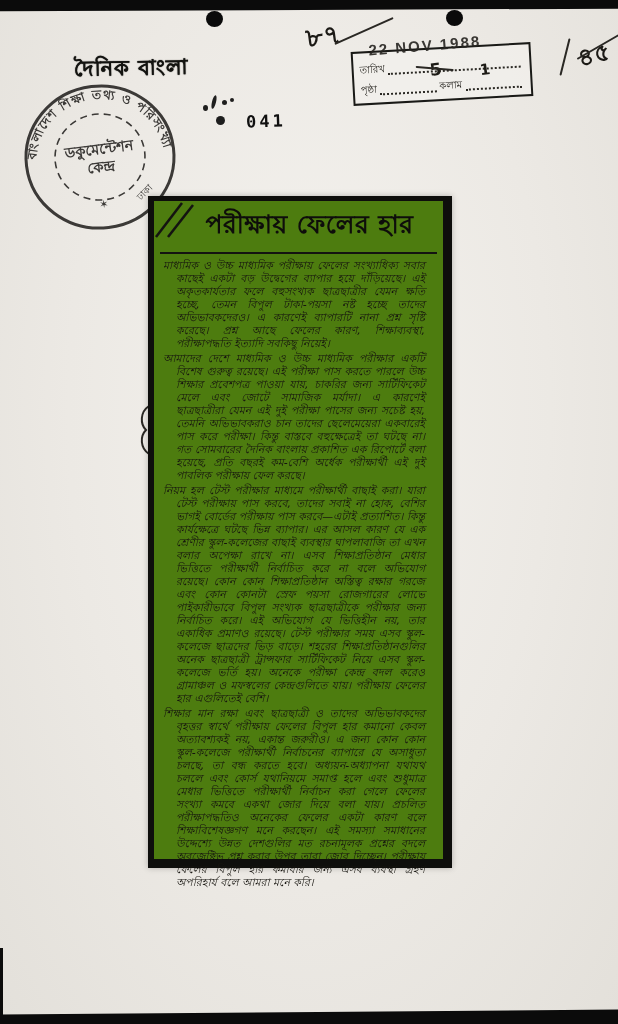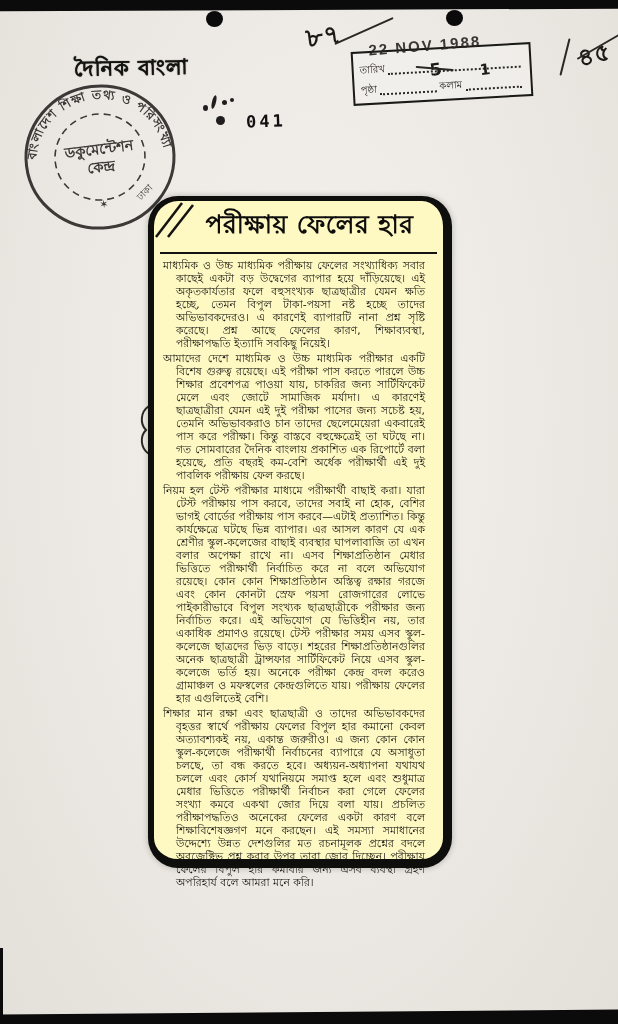--- a/index.html
+++ b/index.html
@@ -29,27 +29,27 @@
   .datestamp{position:absolute;top:-13px;left:16px;font-family:"Liberation Sans",sans-serif;
     font-weight:bold;font-size:15px;letter-spacing:2px;color:#262420;transform:rotate(-1.5deg);opacity:.9;}
   .handval{position:absolute;font-size:17px;font-weight:bold;color:#1d1b16;transform:rotate(-4deg);}
   
   .seal-wrap{left:22px;top:82px;width:156px;height:150px;transform:rotate(-7deg);opacity:.88;}
   
   .serial{font-family:"DejaVu Sans Mono","Liberation Mono",monospace;font-weight:bold;
     font-size:17px;letter-spacing:3px;color:#101010;transform:rotate(-2deg);}
   .blob{background:#0d0d0d;border-radius:50%;}
   
-  .clipping{left:148px;top:196px;width:304px;height:672px;background:#fef9c3;
+  .clipping{left:148px;top:196px;width:304px;height:672px;background:#4d7c0f;
     border-style:solid;border-color:#0e0e0c;border-width:5px 9px 9px 6px;box-sizing:border-box;
-    box-shadow:0 0 6px rgba(0,0,0,.25);border-radius:30px;}
+    box-shadow:0 0 6px rgba(0,0,0,.25);}
   .headline-row{position:relative;text-align:center;padding:4px 4px 2px 26px;}
   .headline{font-size:25px;font-weight:bold;letter-spacing:.5px;color:#0e0d0b;}
   .headline-rule{height:2px;background:#141311;margin:2px 6px 3px 6px;}
-  .bodytext{padding:2px 18px 0 9px;font-size:10.8px;line-height:1.205;text-align:justify;color:#16140f;}
+  .bodytext{padding:2px 18px 0 9px;font-size:10.8px;line-height:1.205;text-align:justify;color:#16140f;font-style:italic;}
   .para{margin:0 0 2px 0;padding-left:13px;text-indent:-13px;}
   .slashes{position:absolute;left:-2px;top:-2px;}
   .margin-mark{left:138px;top:404px;}
   .smudge{opacity:.92;}
 </style>
 </head>
 <body>
 
 <div class="abs edge-top"></div>
 <div class="abs edge-bottom"></div>

